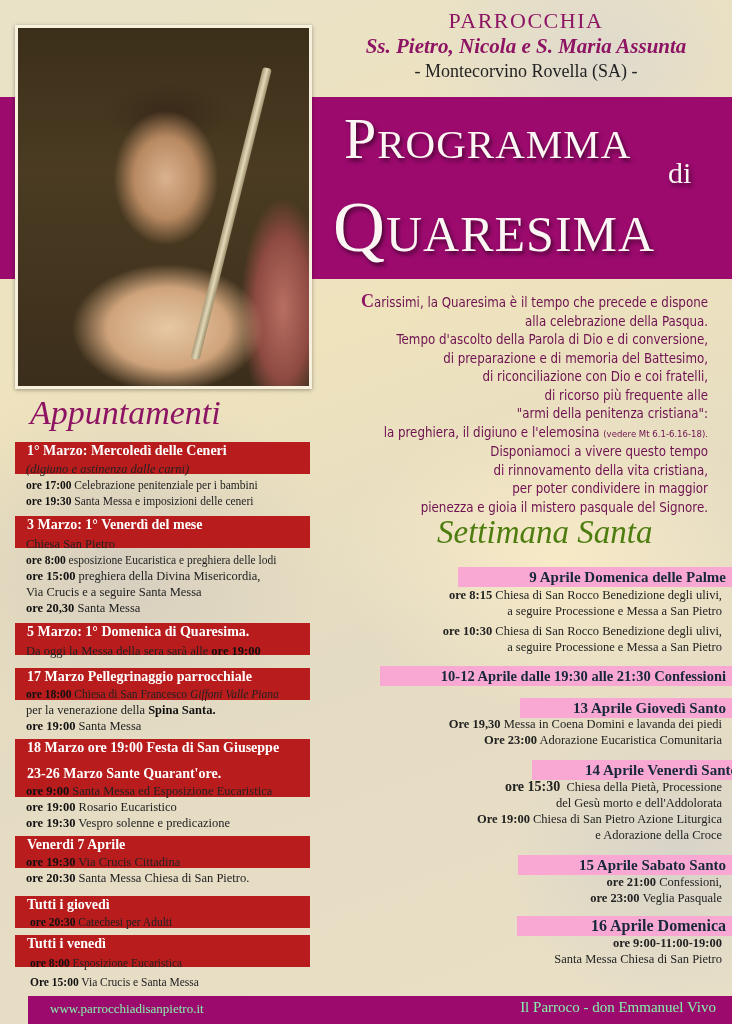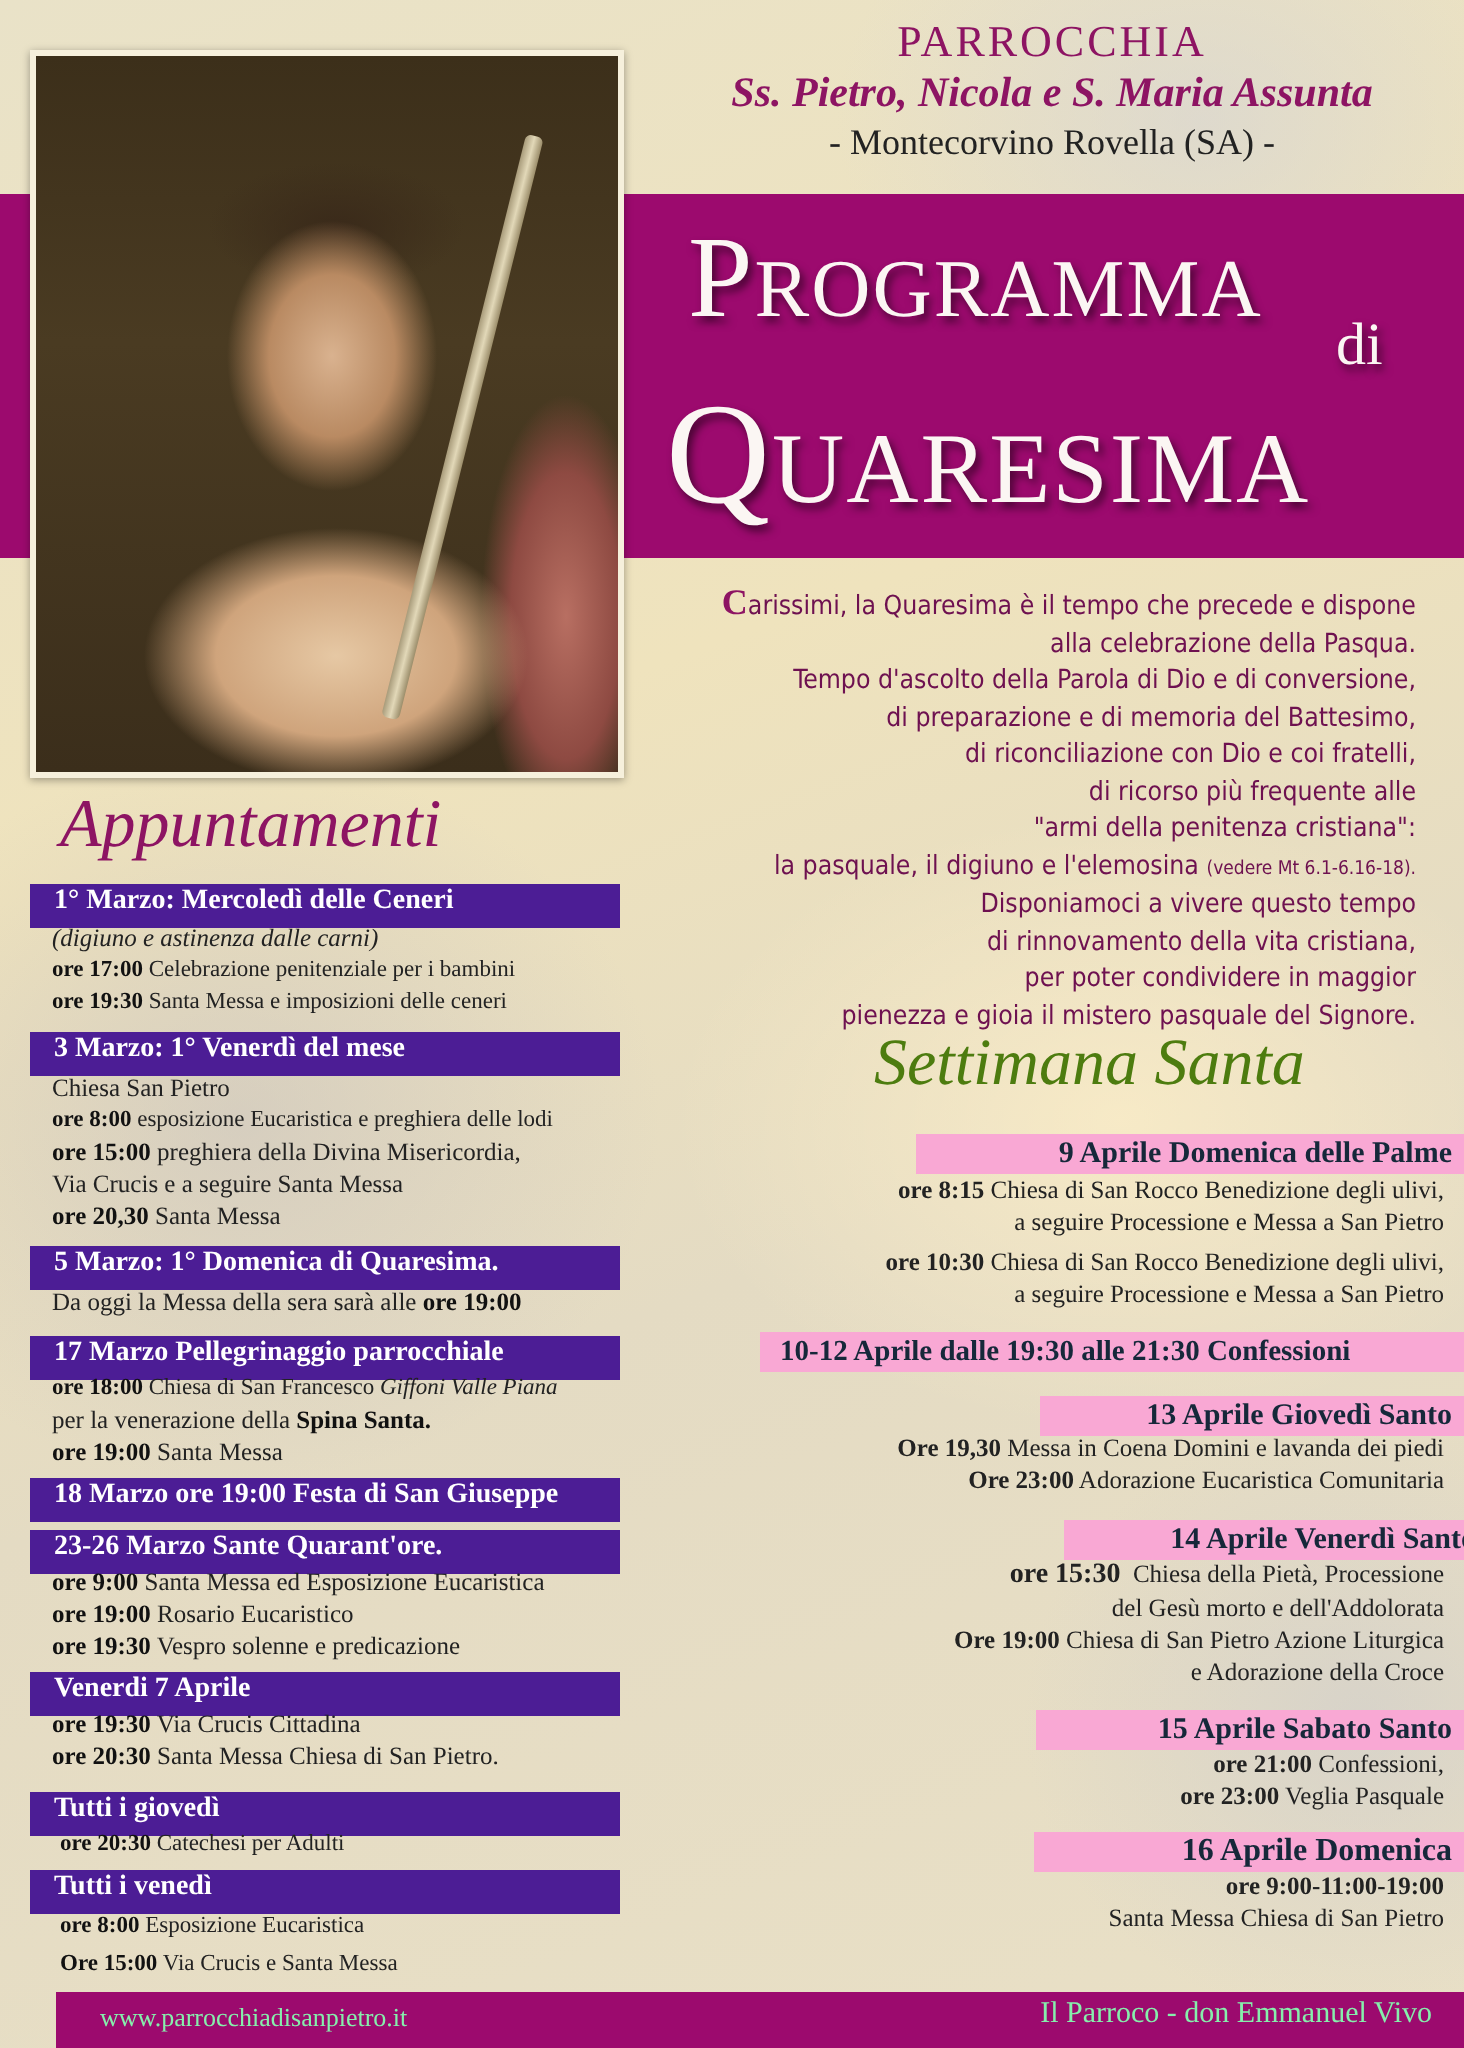--- a/index.html
+++ b/index.html
@@ -47,21 +47,21 @@
   .title-2 { position: absolute; left: 3px; top: 80px; font-size: 72px; line-height: 90px; letter-spacing: 1px; font-variant: small-caps; }
 
   .intro { position: absolute; right: 24px; top: 292px; width: 400px; text-align: right;
     font-family: "DejaVu Sans Condensed", "DejaVu Sans", sans-serif; font-stretch: condensed;
     font-size: 13.2px; line-height: 18.5px; color: #6e1150; }
   .intro .dropcap { font-family: "Liberation Serif", serif; font-size: 18px; color: #8d1463; font-weight: bold; }
   .intro .ref { font-size: 9.5px; }
 
   .appuntamenti-title { position: absolute; left: 30px; top: 393px; font-size: 34px; font-style: italic; color: #8d1463; line-height: 40px; }
   .settimana-title { position: absolute; left: 437px; top: 512px; font-size: 33px; font-style: italic; color: #4d7c0f; line-height: 40px; }
-  .evt-bar { position: absolute; left: 15px; width: 295px; height: 22px; background: #4c1d95; color: #fff;
+  .evt-bar { position: absolute; left: 15px; width: 295px; height: 32px; background: #b91c1c; color: #fff;
     font-weight: bold; font-size: 14px; line-height: 18px; padding-left: 12px; white-space: nowrap; }
   .evt-lines { position: absolute; left: 26px; width: 290px; font-size: 12.5px; line-height: 16px; color: #222; white-space: nowrap; }
   .evt-lines b { color: #111; }
   .evt-lines .sm { font-size: 11.5px; }
 
   .ss-bar { position: absolute; height: 20px; background: #f9a8d4; color: #16283a; font-weight: bold;
     font-size: 15px; line-height: 20px; text-align: right; padding-right: 6px; white-space: nowrap; }
   .ss-lines { position: absolute; right: 10px; text-align: right; font-size: 12.5px; line-height: 16px; color: #222; white-space: nowrap; }
 
   .footer { position: absolute; left: 0; top: 996px; width: 721px; height: 28px; background: #9c0a6e; color: #86efac; font-size: 13px; margin-left: 28px; }
@@ -92,21 +92,21 @@
 </div>
 
 <div class="intro">
   <div><span class="dropcap">C</span><span>arissimi, la Quaresima è il tempo che precede e dispone</span></div>
   <div>alla celebrazione della Pasqua.</div>
   <div>Tempo d'ascolto della Parola di Dio e di conversione,</div>
   <div>di preparazione e di memoria del Battesimo,</div>
   <div>di riconciliazione con Dio e coi fratelli,</div>
   <div>di ricorso più frequente alle</div>
   <div>"armi della penitenza cristiana":</div>
-  <div><span>la pasquale, il digiuno e l'elemosina</span> <span class="ref">(vedere Mt 6.1-6.16-18).</span></div>
+  <div><span>la preghiera, il digiuno e l'elemosina</span> <span class="ref">(vedere Mt 6.1-6.16-18).</span></div>
   <div>Disponiamoci a vivere questo tempo</div>
   <div>di rinnovamento della vita cristiana,</div>
   <div>per poter condividere in maggior</div>
   <div>pienezza e gioia il mistero pasquale del Signore.</div>
 </div>
 
 <div class="appuntamenti-title">Appuntamenti</div>
 
 <div class="evt-bar" style="top:442px">1° Marzo: Mercoledì delle Ceneri</div>
 <div class="evt-lines" style="top:461px">
@@ -165,21 +165,21 @@
 <div class="settimana-title">Settimana Santa</div>
 
 <div class="ss-bar" style="left:458px; top:567px; width:274px">9 Aprile Domenica delle Palme</div>
 <div class="ss-lines" style="top:587px">
   <div><b>ore 8:15</b> <span>Chiesa di San Rocco Benedizione degli ulivi,</span></div>
   <div><span>a seguire Processione e Messa a San Pietro</span></div>
   <div style="margin-top:4px"><b>ore 10:30</b> <span>Chiesa di San Rocco Benedizione degli ulivi,</span></div>
   <div><span>a seguire Processione e Messa a San Pietro</span></div>
 </div>
 
-<div class="ss-bar" style="left:380px; top:666px; width:352px; text-align:left; padding-left:10px; font-size:14.5px">10-12 Aprile dalle 19:30 alle 21:30 Confessioni</div>
+<div class="ss-bar" style="left:380px; top:666px; width:352px; text-align:right; padding-left:10px; font-size:14.5px">10-12 Aprile dalle 19:30 alle 21:30 Confessioni</div>
 
 <div class="ss-bar" style="left:520px; top:698px; width:212px">13 Aprile Giovedì  Santo</div>
 <div class="ss-lines" style="top:716px">
   <div><b>Ore 19,30</b> <span>Messa in Coena Domini e lavanda dei piedi</span></div>
   <div><b>Ore 23:00</b> <span>Adorazione Eucaristica Comunitaria</span></div>
 </div>
 
 <div class="ss-bar" style="left:532px; top:760px; width:212px">14 Aprile Venerdì  Santo</div>
 <div class="ss-lines" style="top:779px">
   <div><b style="font-size:14px">ore 15:30</b>&nbsp; <span>Chiesa della Pietà, Processione</span></div>

